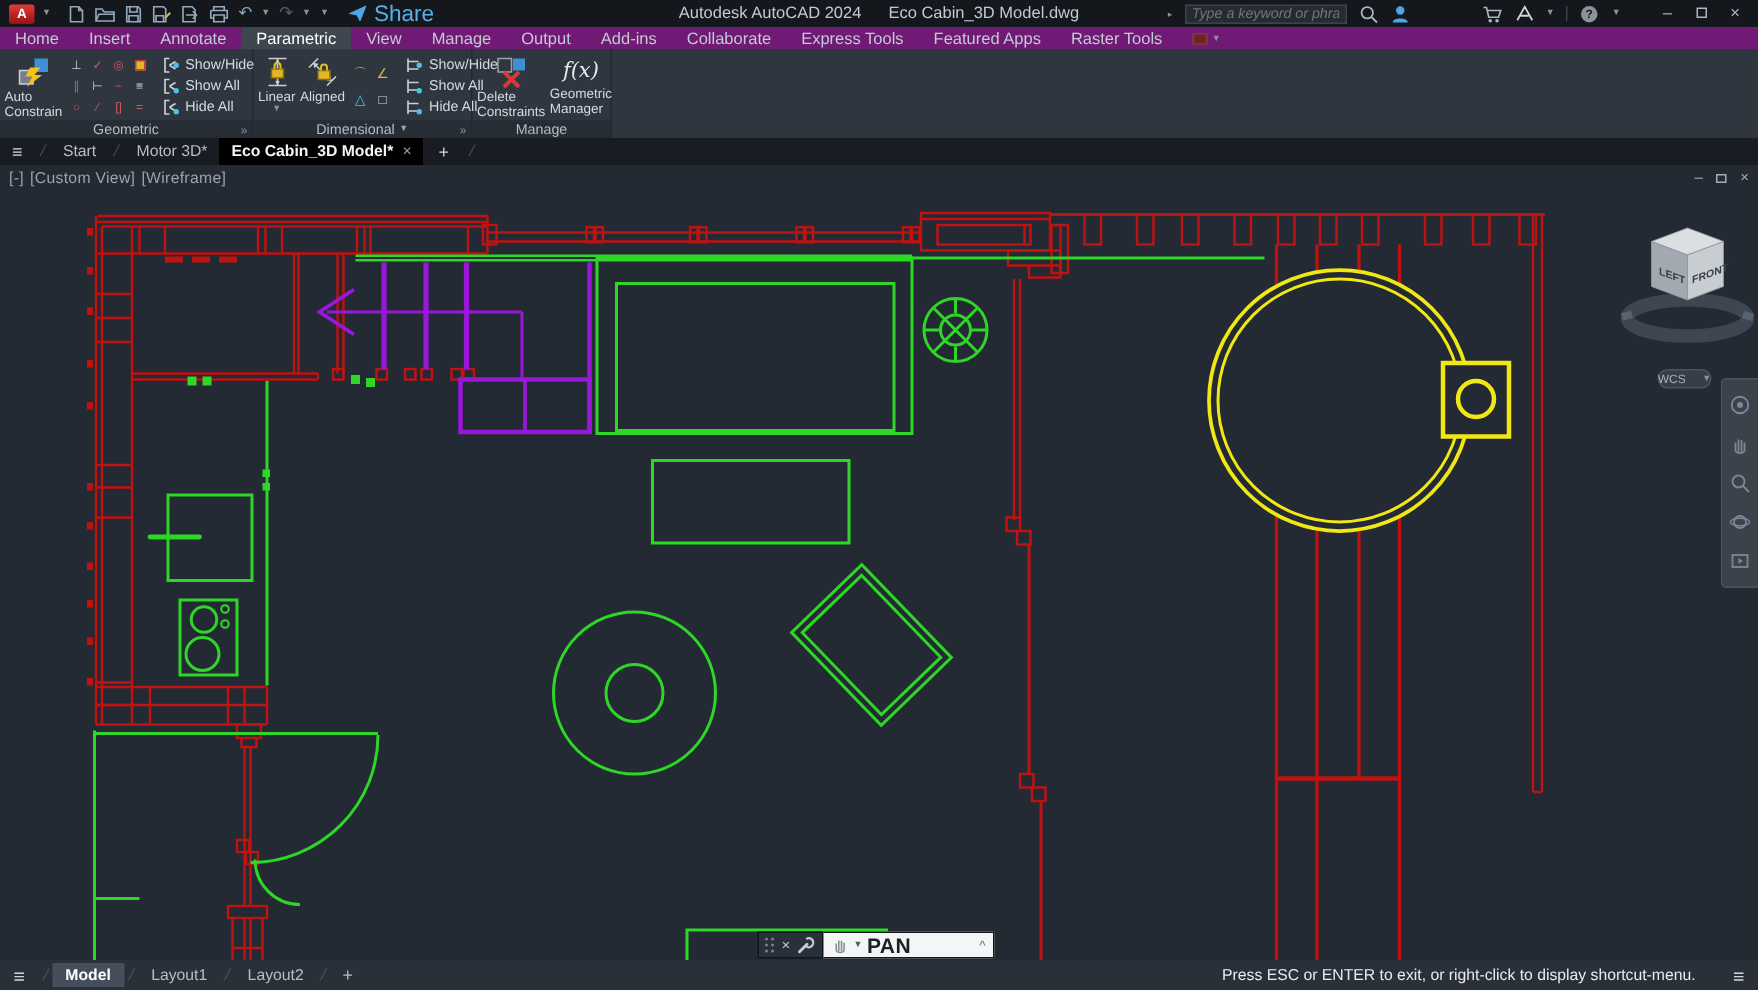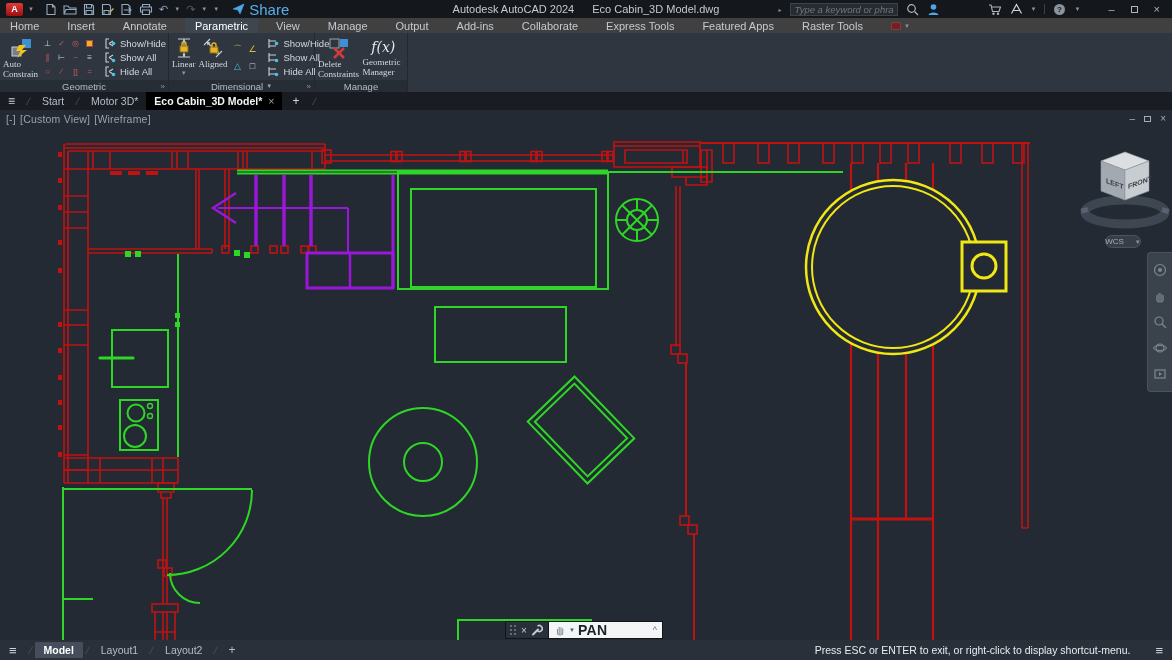--- a/index.html
+++ b/index.html
@@ -22,38 +22,38 @@
   .tb-center { position:absolute; left:0; right:0; text-align:center; color:#c3cad2; font-size:11px; }
   .tb-center span { padding:0 9px; }
   .tb-right { margin-left:auto; display:flex; align-items:center; gap:8px; padding-right:8px; z-index:2; }
   .searchbox { width:108px; height:13px; background:#262b32; border:1px solid #3c434c; color:#7d858f;
     font-size:9.5px; font-style:italic; padding:0 4px; outline:none; font-family:"Liberation Sans",sans-serif; }
   .winbtn { color:#aeb6bf; font-size:11px; line-height:1; padding:0 4px; }
   .restore-box { width:7px; height:7px; border:1px solid #aeb6bf; display:inline-block; }
   .divider-v { width:1px; height:10px; background:#3a414b; }
 
   
-  .menubar { height:15px; background:#404040; display:flex; align-items:center; gap:8px;
+  .menubar { height:15px; background:#701a75; display:flex; align-items:center; gap:0;
     font-size:11px; color:#c3cad2; flex:0 0 auto; }
   .mtab { padding:1px 10px; height:15px; display:flex; align-items:center; }
   .mtab.active { background:#3e4650; color:#fff; }
   .ribbon-toggle { margin-left:10px; display:flex; align-items:center; gap:3px; }
   .ribbon-toggle .box { width:10px; height:8px; background:#6e2222; border:1px solid #8a3a3a; border-radius:1px; }
 
   
   .ribbon { height:59px; background:#2f363f; display:flex; flex:0 0 auto; }
   .panel { display:flex; flex-direction:column; border-right:1px solid #222730; }
   .panel-content { height:47px; display:flex; align-items:stretch; padding:2px 3px 0 3px; gap:3px; }
   .panel-title { height:12px; background:#272d35; color:#b4bcc5; font-size:9.5px; display:flex;
     align-items:center; justify-content:center; position:relative; }
   .panel-title .expander { position:absolute; right:3px; font-size:8px; color:#8a929c; }
   .panel-title .pt-caret { font-size:6px; margin-left:3px; color:#9aa2ab; }
   .bigbtn { display:flex; flex-direction:column; align-items:center; justify-content:flex-start;
     padding-top:2px; color:#d3d9df; font-size:9px; line-height:1.1; }
-  .bigbtn .blabel { margin-top:1px;font-family:Liberation Serif, serif; }
+  .bigbtn .blabel { margin-top:1px; }
   .icongrid { display:grid; grid-template-columns:repeat(4,13px); grid-template-rows:repeat(3,13px);
     gap:1px; align-self:center; }
   .gcell { display:flex; align-items:center; justify-content:center; font-size:8px; color:#ccd3da; }
   .gcell.red { color:#cf5b5b; }
   .gcell.gold .lockbox { width:7px; height:7px; border:1.5px solid #c04040; background:#e2b625; }
   .vsep { width:1px; background:#242a32; margin:2px 1px; }
   .shcol { display:flex; flex-direction:column; justify-content:space-between; padding:2px 0 3px 0; }
   .shitem { display:flex; align-items:center; gap:4px; color:#d3d9df; font-size:9.5px; height:12px; }
   .smallgrid { display:grid; grid-template-columns:repeat(2,14px); grid-template-rows:repeat(2,16px);
     gap:1px; align-self:center; }
@@ -73,21 +73,21 @@
 
   
   .canvas { position:relative; flex:1 1 auto; background:#232a33; overflow:hidden; }
   .plan { position:absolute; left:0; top:0; }
   .vp-label { position:absolute; left:6px; top:3px; font-size:10.5px; color:#9aa2ab; letter-spacing:.2px; }
   .vp-label span { margin-right:1px; }
   .vp-winbtns { position:absolute; right:6px; top:3px; display:flex; gap:9px; align-items:center;
     color:#a5adb5; font-size:10px; }
   .vp-winbtns .restore-box { width:7px; height:6px; border-color:#a5adb5; }
   .viewcube { position:absolute; left:1080px; top:28px; width:90px; height:108px; }
-  .wcs-pill { position:absolute; left:1105px; top:125px; width:36px; height:13px; background:#373e48;
+  .wcs-pill { position:absolute; left:1105px; top:136px; width:36px; height:13px; background:#373e48;
     border:1px solid #4b545e; border-radius:7px; color:#a7aeb6; font-size:8px; display:flex;
     align-items:center; justify-content:center; gap:11px; }
   .navbar { position:absolute; left:1147px; top:142px; width:25px; height:140px; background:rgba(62,70,81,.85);
     border:1px solid #4a525c; border-right:none; border-radius:4px 0 0 4px; display:flex; flex-direction:column;
     align-items:center; justify-content:space-around; padding:4px 0; }
   .navbar svg { display:block; opacity:.8; }
 
   
   .cmdbar { position:absolute; left:505px; top:511px; height:18px; display:flex; }
   .cmd-grip { width:44px; background:#2a303a; border:1px solid #11151a; display:flex; align-items:center;

